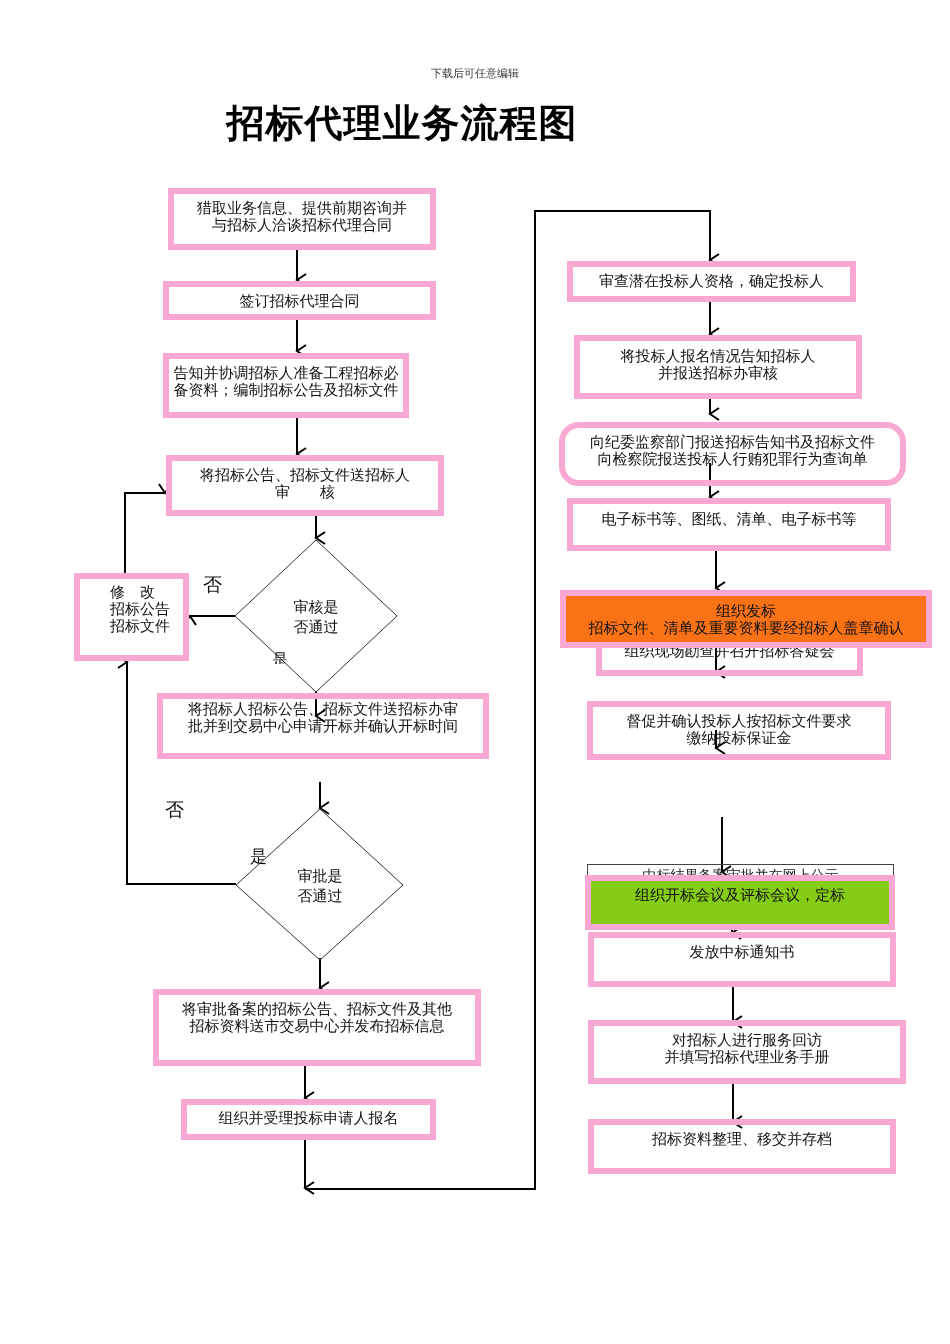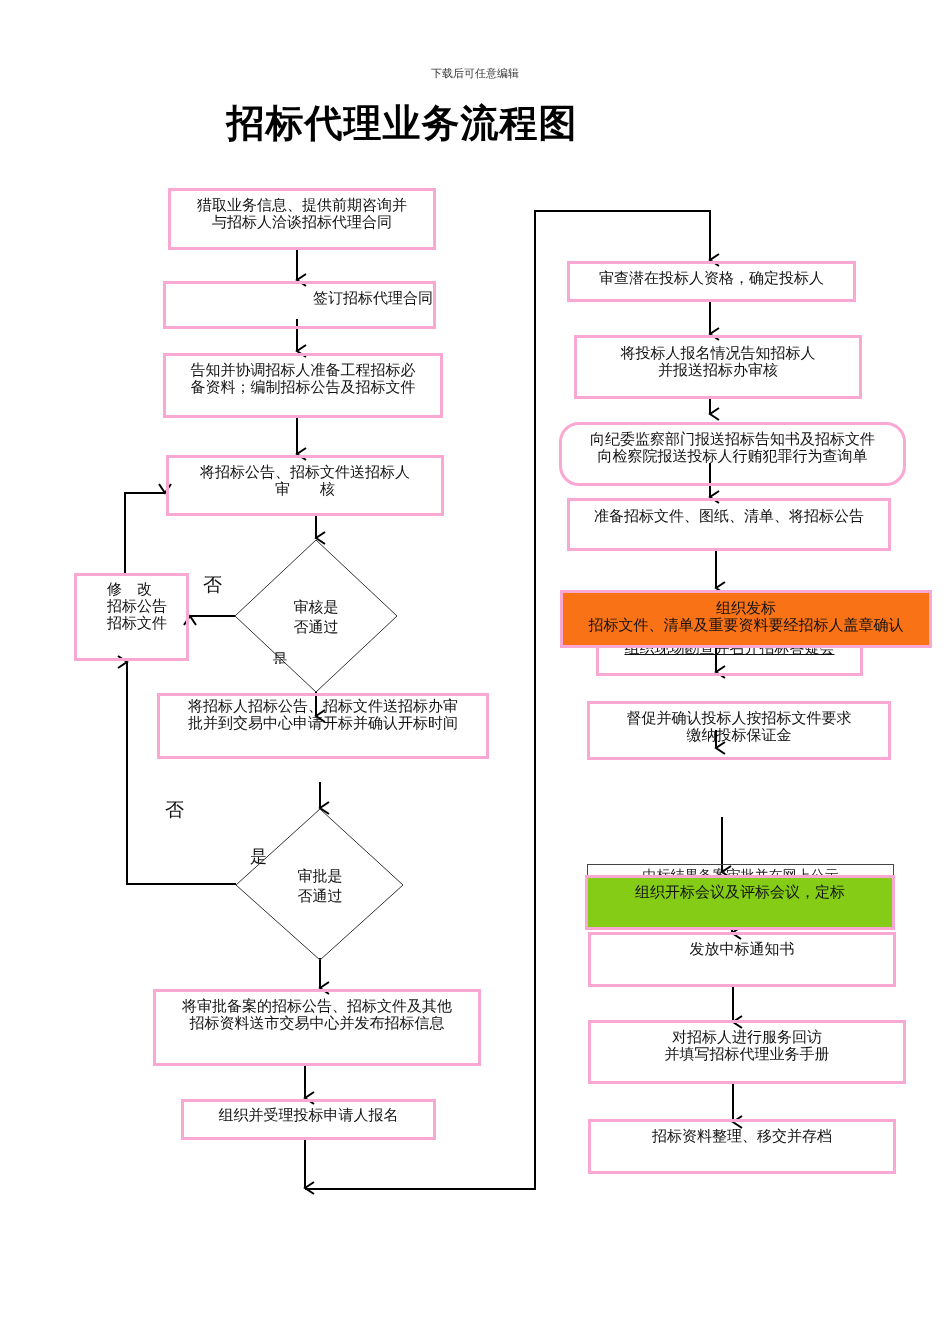--- a/index.html
+++ b/index.html
@@ -3,21 +3,21 @@
 <meta charset="utf-8">
 <style>
   html, body { margin: 0; padding: 0; background: #ffffff; }
   body { width: 950px; height: 1344px; position: relative; overflow: hidden;
          font-family: "DejaVu Serif", "Liberation Serif", serif; color: #111; }
   .hint { position: absolute; left: 0; width: 950px; top: 66px; text-align: center;
           font-size: 11px; color: #333; }
   .title { position: absolute; left: 0; width: 804px; top: 98px; text-align: center;
            font-size: 38px; font-weight: bold; letter-spacing: 1px;
            font-family: "DejaVu Sans", "Liberation Sans", sans-serif; color: #000; }
-  .box { position: absolute; border: 3px solid #f9a8d4; background: transparent;
+  .box { position: absolute; border: 6px solid #f9a8d4; background: transparent;
          box-sizing: border-box; text-align: center; font-size: 15px; line-height: 17px;
          padding-top: 6px; white-space: pre-line; }
   .lbl { position: absolute; font-size: 19px; color: #111; }
   .dtext { position: absolute; text-align: center; font-size: 15px; line-height: 20px; white-space: pre-line; }
   svg.lines { position: absolute; left: 0; top: 0; }
   .ghost { position: absolute; font-size: 14px; color: #222; overflow: hidden; white-space: nowrap; }
 </style>
 </head>
 <body>
 
@@ -61,22 +61,22 @@
     <line x1="733" y1="984" x2="733" y2="1022" marker-end="url(#ah)"></line>
     <line x1="733" y1="1083" x2="733" y2="1122" marker-end="url(#ah)"></line>
   </g>
 
   <polygon points="316,540 397,616 316,692 235,616" fill="none" stroke="#333" stroke-width="1"></polygon>
   <polygon points="320,809 403,885 320,960 236,885" fill="none" stroke="#333" stroke-width="1"></polygon>
 </svg>
 
 <div class="box" style="left:168px; top:188px; width:268px; height:62px;">猎取业务信息、提供前期咨询并
 与招标人洽谈招标代理合同</div>
-<div class="box" style="left:163px; top:281px; width:273px; height:48px;text-align:right;">签订招标代理合同</div>
-<div class="box" style="left:163px; top:353px; width:280px; height:65px;">告知并协调招标人准备工程招标必
+<div class="box" style="left:163px; top:281px; width:273px; height:39px;">签订招标代理合同</div>
+<div class="box" style="left:163px; top:353px; width:246px; height:65px;">告知并协调招标人准备工程招标必
 备资料；编制招标公告及招标文件</div>
 <div class="box" style="left:166px; top:455px; width:278px; height:61px;">将招标公告、招标文件送招标人
 审　　核</div>
 <div class="box" style="left:157px; top:693px; width:332px; height:66px; padding-top:2px;">将招标人招标公告、招标文件送招标办审
 批并到交易中心申请开标并确认开标时间</div>
 <div class="box" style="left:153px; top:989px; width:328px; height:77px;">将审批备案的招标公告、招标文件及其他
 招标资料送市交易中心并发布招标信息</div>
 <div class="box" style="left:181px; top:1099px; width:255px; height:41px; padding-top:5px;">组织并受理投标申请人报名</div>
 
 <div class="box" style="left:74px; top:573px; width:115px; height:88px; text-align:left; padding-left:30px; padding-top:5px;">修　改
@@ -91,22 +91,22 @@
 <div class="dtext" style="left:280px; top:866px; width:80px;">审批是
 否通过</div>
 <div class="lbl" style="left:165px; top:797px;">否</div>
 <div class="lbl" style="left:250px; top:845px; font-size:17px;">是</div>
 
 <div class="box" style="left:567px; top:261px; width:289px; height:41px; padding-top:6px;">审查潜在投标人资格，确定投标人</div>
 <div class="box" style="left:574px; top:335px; width:288px; height:64px; padding-top:7px;">将投标人报名情况告知招标人
 并报送招标办审核</div>
 <div class="box" style="left:559px; top:422px; width:347px; height:64px;border-radius:20px;">向纪委监察部门报送招标告知书及招标文件
 向检察院报送投标人行贿犯罪行为查询单</div>
-<div class="box" style="left:567px; top:498px; width:324px; height:53px; padding-top:7px;">准备招标文件、图纸、清单、将招标公告</div>
-<div class="box" style="left:596px; top:632px; width:267px; height:44px; padding-top:5px;text-decoration:underline;">组织现场勘查并召开招标答疑会</div>
+<div class="box" style="left:567px; top:498px; width:324px; height:53px; padding-top:7px;">电子标书等、图纸、清单、电子标书等</div>
+<div class="box" style="left:596px; top:632px; width:267px; height:44px; padding-top:5px;">组织现场勘查并召开招标答疑会</div>
 <div class="box" style="left:560px; top:590px; width:372px; height:58px; padding-top:7px; background:#f97316;">组织发标
 招标文件、清单及重要资料要经招标人盖章确认</div>
 <div class="box" style="left:587px; top:701px; width:304px; height:59px; padding-top:6px;">督促并确认投标人按招标文件要求
 缴纳投标保证金</div>
 
 <div class="box ghost" style="left:587px; top:864px; width:307px; height:20px; padding-top:2px; border:1px solid #444;">中标结果备案审批并在网上公示</div>
 <div class="box" style="left:585px; top:875px; width:310px; height:55px; padding-top:6px; background:#84cc16;">组织开标会议及评标会议，定标</div>
 <div class="box" style="left:588px; top:932px; width:308px; height:55px; padding-top:6px;">发放中标通知书</div>
 <div class="box" style="left:588px; top:1020px; width:318px; height:64px; padding-top:6px;">对招标人进行服务回访
 并填写招标代理业务手册</div>

